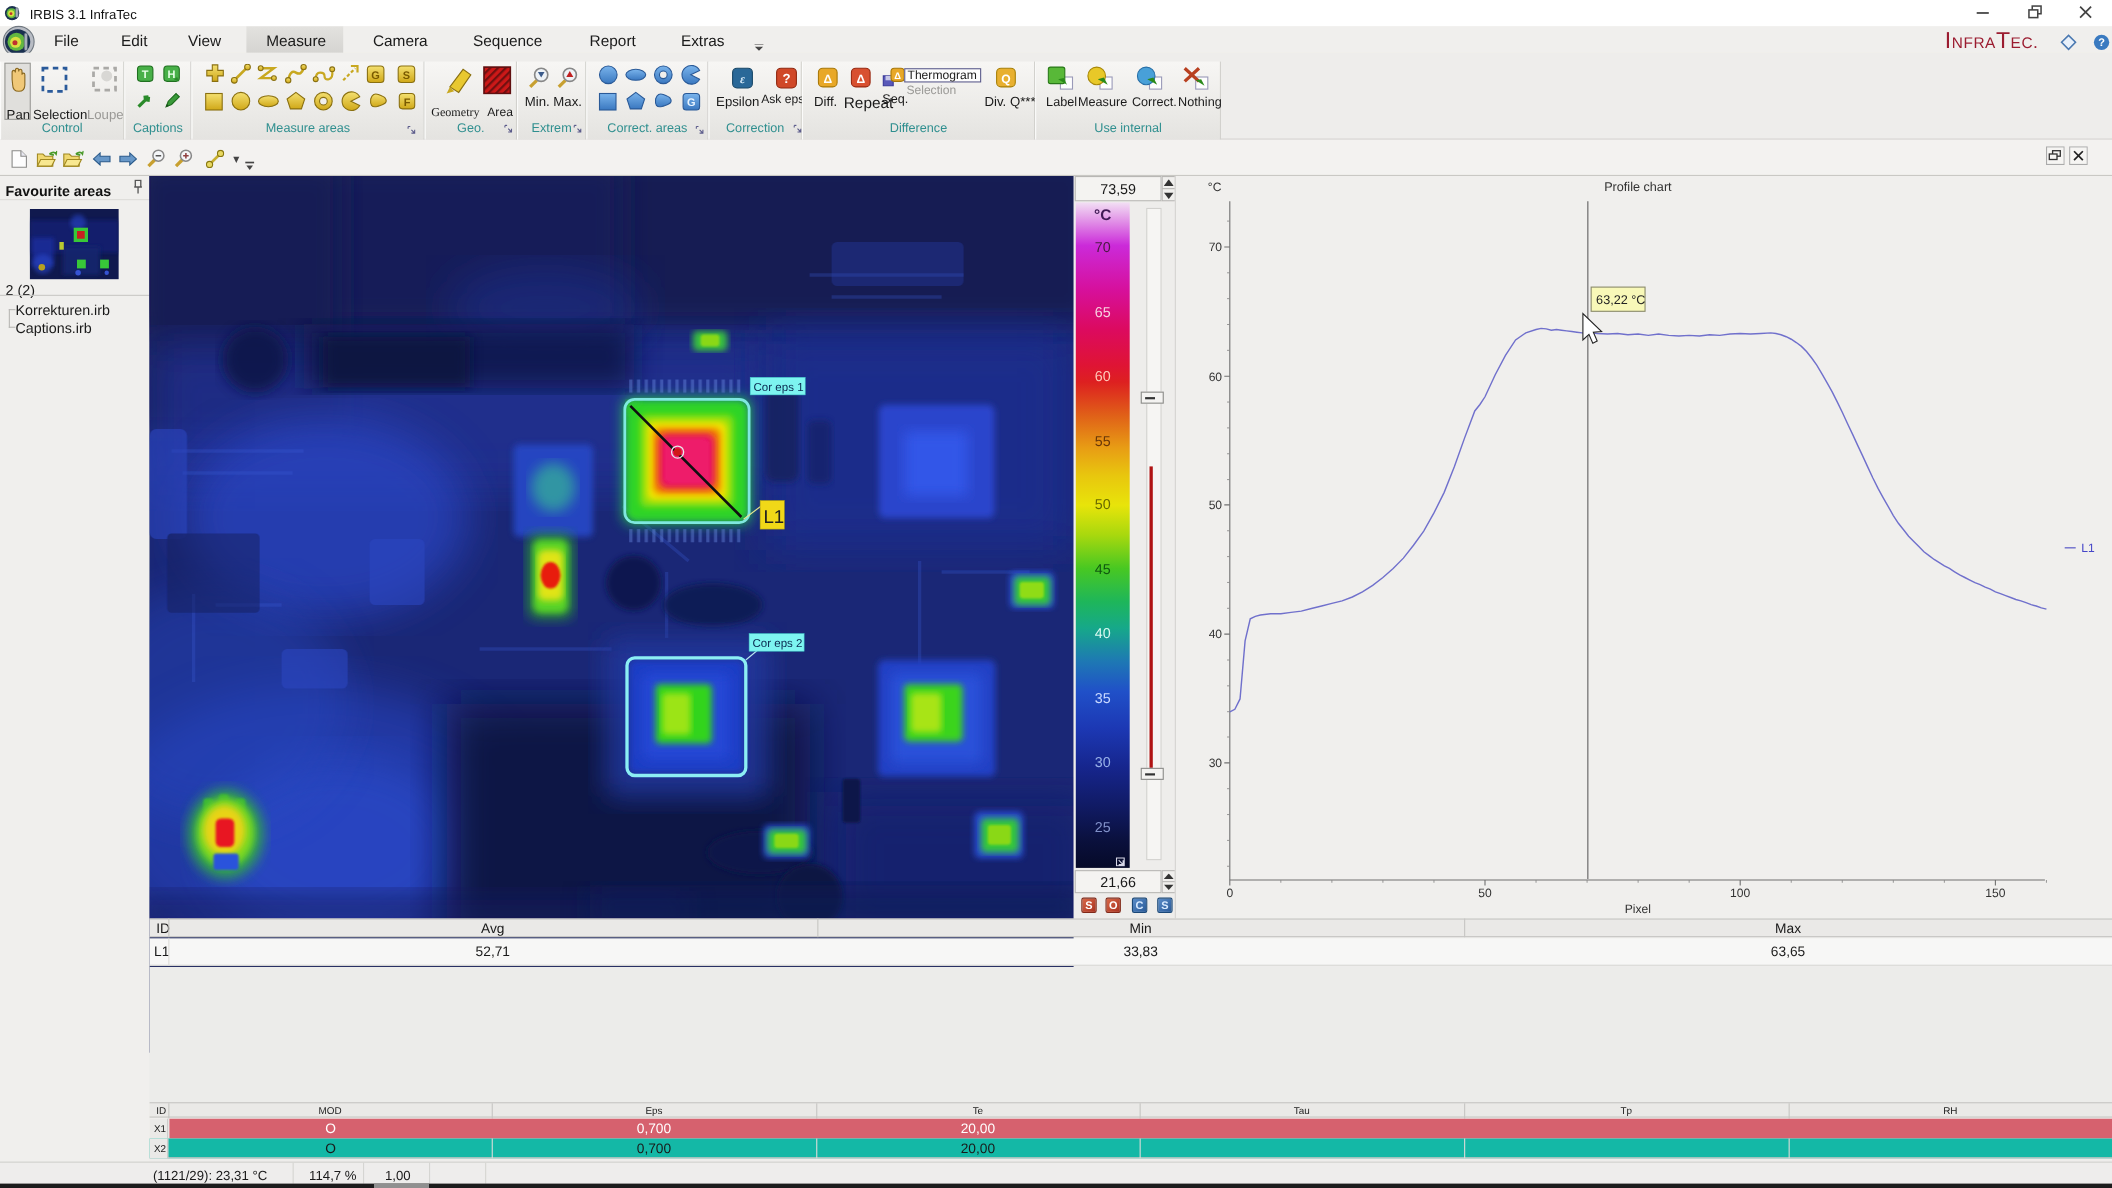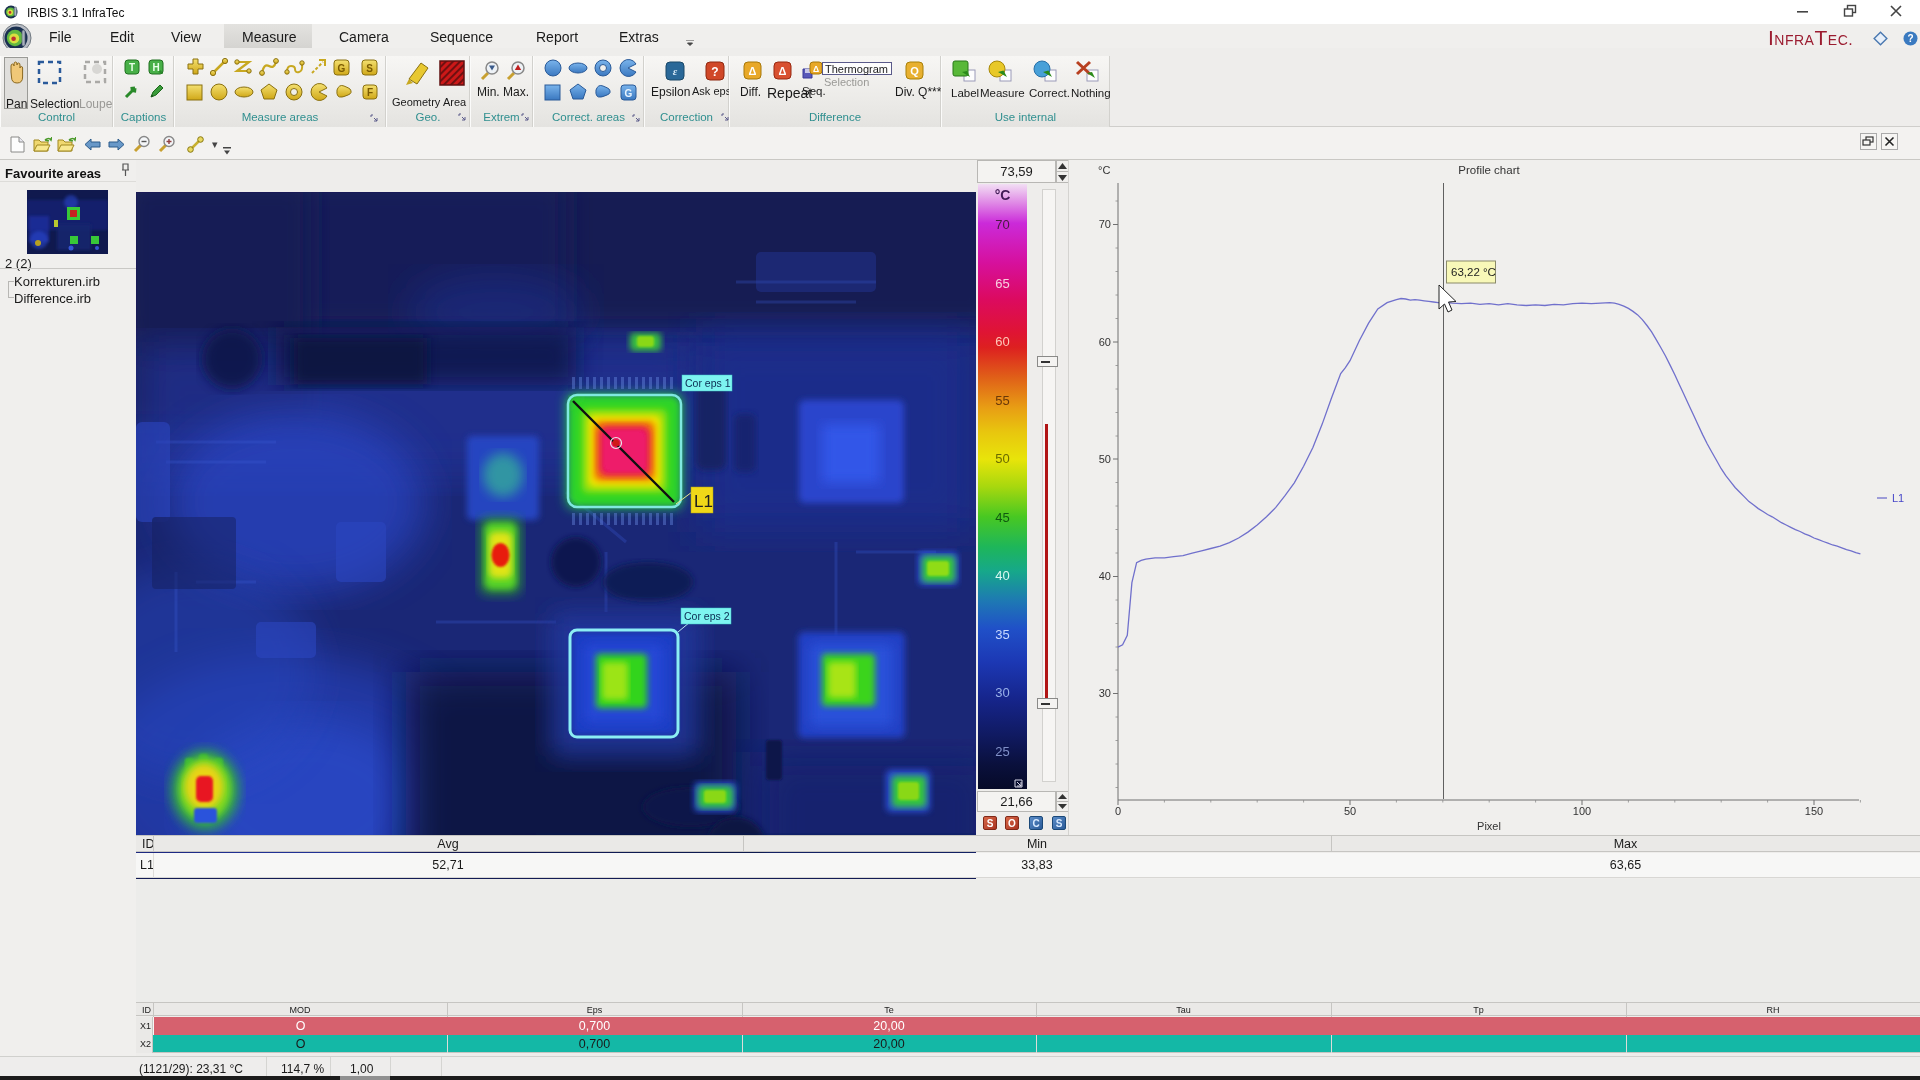--- a/index.html
+++ b/index.html
@@ -169,21 +169,21 @@
   <svg class="abs" style="left:195px;top:58px" width="8" height="8" viewBox="0 0 8 8">
       <path d="M1 1 h2 M1 1 v2 M7 4 v3 h-3 M7 7 l-3-3" stroke="#5a5a8a" stroke-width="1" fill="none"></path>
     </svg>
 </div>
 
 <div class="group" style="left:386px;width:84px;">
   <svg class="abs" style="left:14px;top:3px" width="30" height="28" viewBox="0 0 30 28">
     <path d="M8 20 L20 4 L27 9 L16 25 z" fill="#e8c830" stroke="#8a7010" stroke-width="1"></path>
     <path d="M8 20 l-3 6 7-2 z" fill="#c8a820"></path>
   </svg>
-  <div class="abs btnlbl" style="left:5px;top:40px;font-size:11px;">Geometry</div>
+  <div class="abs btnlbl" style="left:5px;top:40px;font-size:11px;font-family:Liberation Serif, serif;">Geometry</div>
   <svg class="abs" style="left:52px;top:4px" width="26" height="26" viewBox="0 0 26 26">
     <defs>
         <pattern id="hatchR" width="5" height="5" patternUnits="userSpaceOnUse" patternTransform="rotate(45)">
           <rect width="5" height="5" fill="#cc1818"></rect>
           <rect width="2" height="5" fill="#701010"></rect>
         </pattern>
       </defs>
     <rect x="1" y="1" width="24" height="24" fill="url(#hatchR)" stroke="#601010" stroke-width="1.5"></rect>
   </svg>
   <div class="abs btnlbl" style="left:56px;top:40px;font-size:11px;">Area</div>
@@ -394,23 +394,23 @@
   <rect x="64" y="46" width="8" height="8" fill="#38c838"></rect>
   <rect x="27" y="30" width="4" height="7" fill="#b8c830"></rect>
   <circle cx="11" cy="53" r="3" fill="#b8a020"></circle>
   <circle cx="44" cy="58" r="2.5" fill="#3a5ae0" opacity="0.9"></circle>
   <circle cx="70" cy="58" r="2" fill="#3a5ae0" opacity="0.9"></circle>
 </svg>
 <div class="abs" style="left:5px;top:256px;font-size:13px;">2 (2)</div>
 <div class="abs" style="left:0px;top:268px;width:136px;height:1px;background:#c9c8c5;"></div>
 <div class="abs" style="left:8px;top:281px;width:6px;height:17px;border-left:1px solid #b8b7b4;border-top:1px solid #b8b7b4;border-bottom:1px solid #b8b7b4;"></div>
 <div class="abs" style="left:14px;top:274px;font-size:13px;">Korrekturen.irb</div>
-<div class="abs" style="left:14px;top:291px;font-size:13px;">Difference.irb</div>
-
-<div class="abs" style="left:136px;top:160px;width:840px;height:797px;background:#131c55;margin-top:32px;" id="thermwrap">
+<div class="abs" style="left:14px;top:291px;font-size:13px;">Captions.irb</div>
+
+<div class="abs" style="left:136px;top:160px;width:840px;height:797px;background:#131c55;" id="thermwrap">
 <svg width="840" height="675" viewBox="0 0 840 675">
   <defs>
     <filter id="b6">
           <feGaussianBlur stdDeviation="6"></feGaussianBlur>
         </filter>
     <filter id="b12">
           <feGaussianBlur stdDeviation="12"></feGaussianBlur>
         </filter>
     <filter id="b20">
           <feGaussianBlur stdDeviation="20"></feGaussianBlur>

